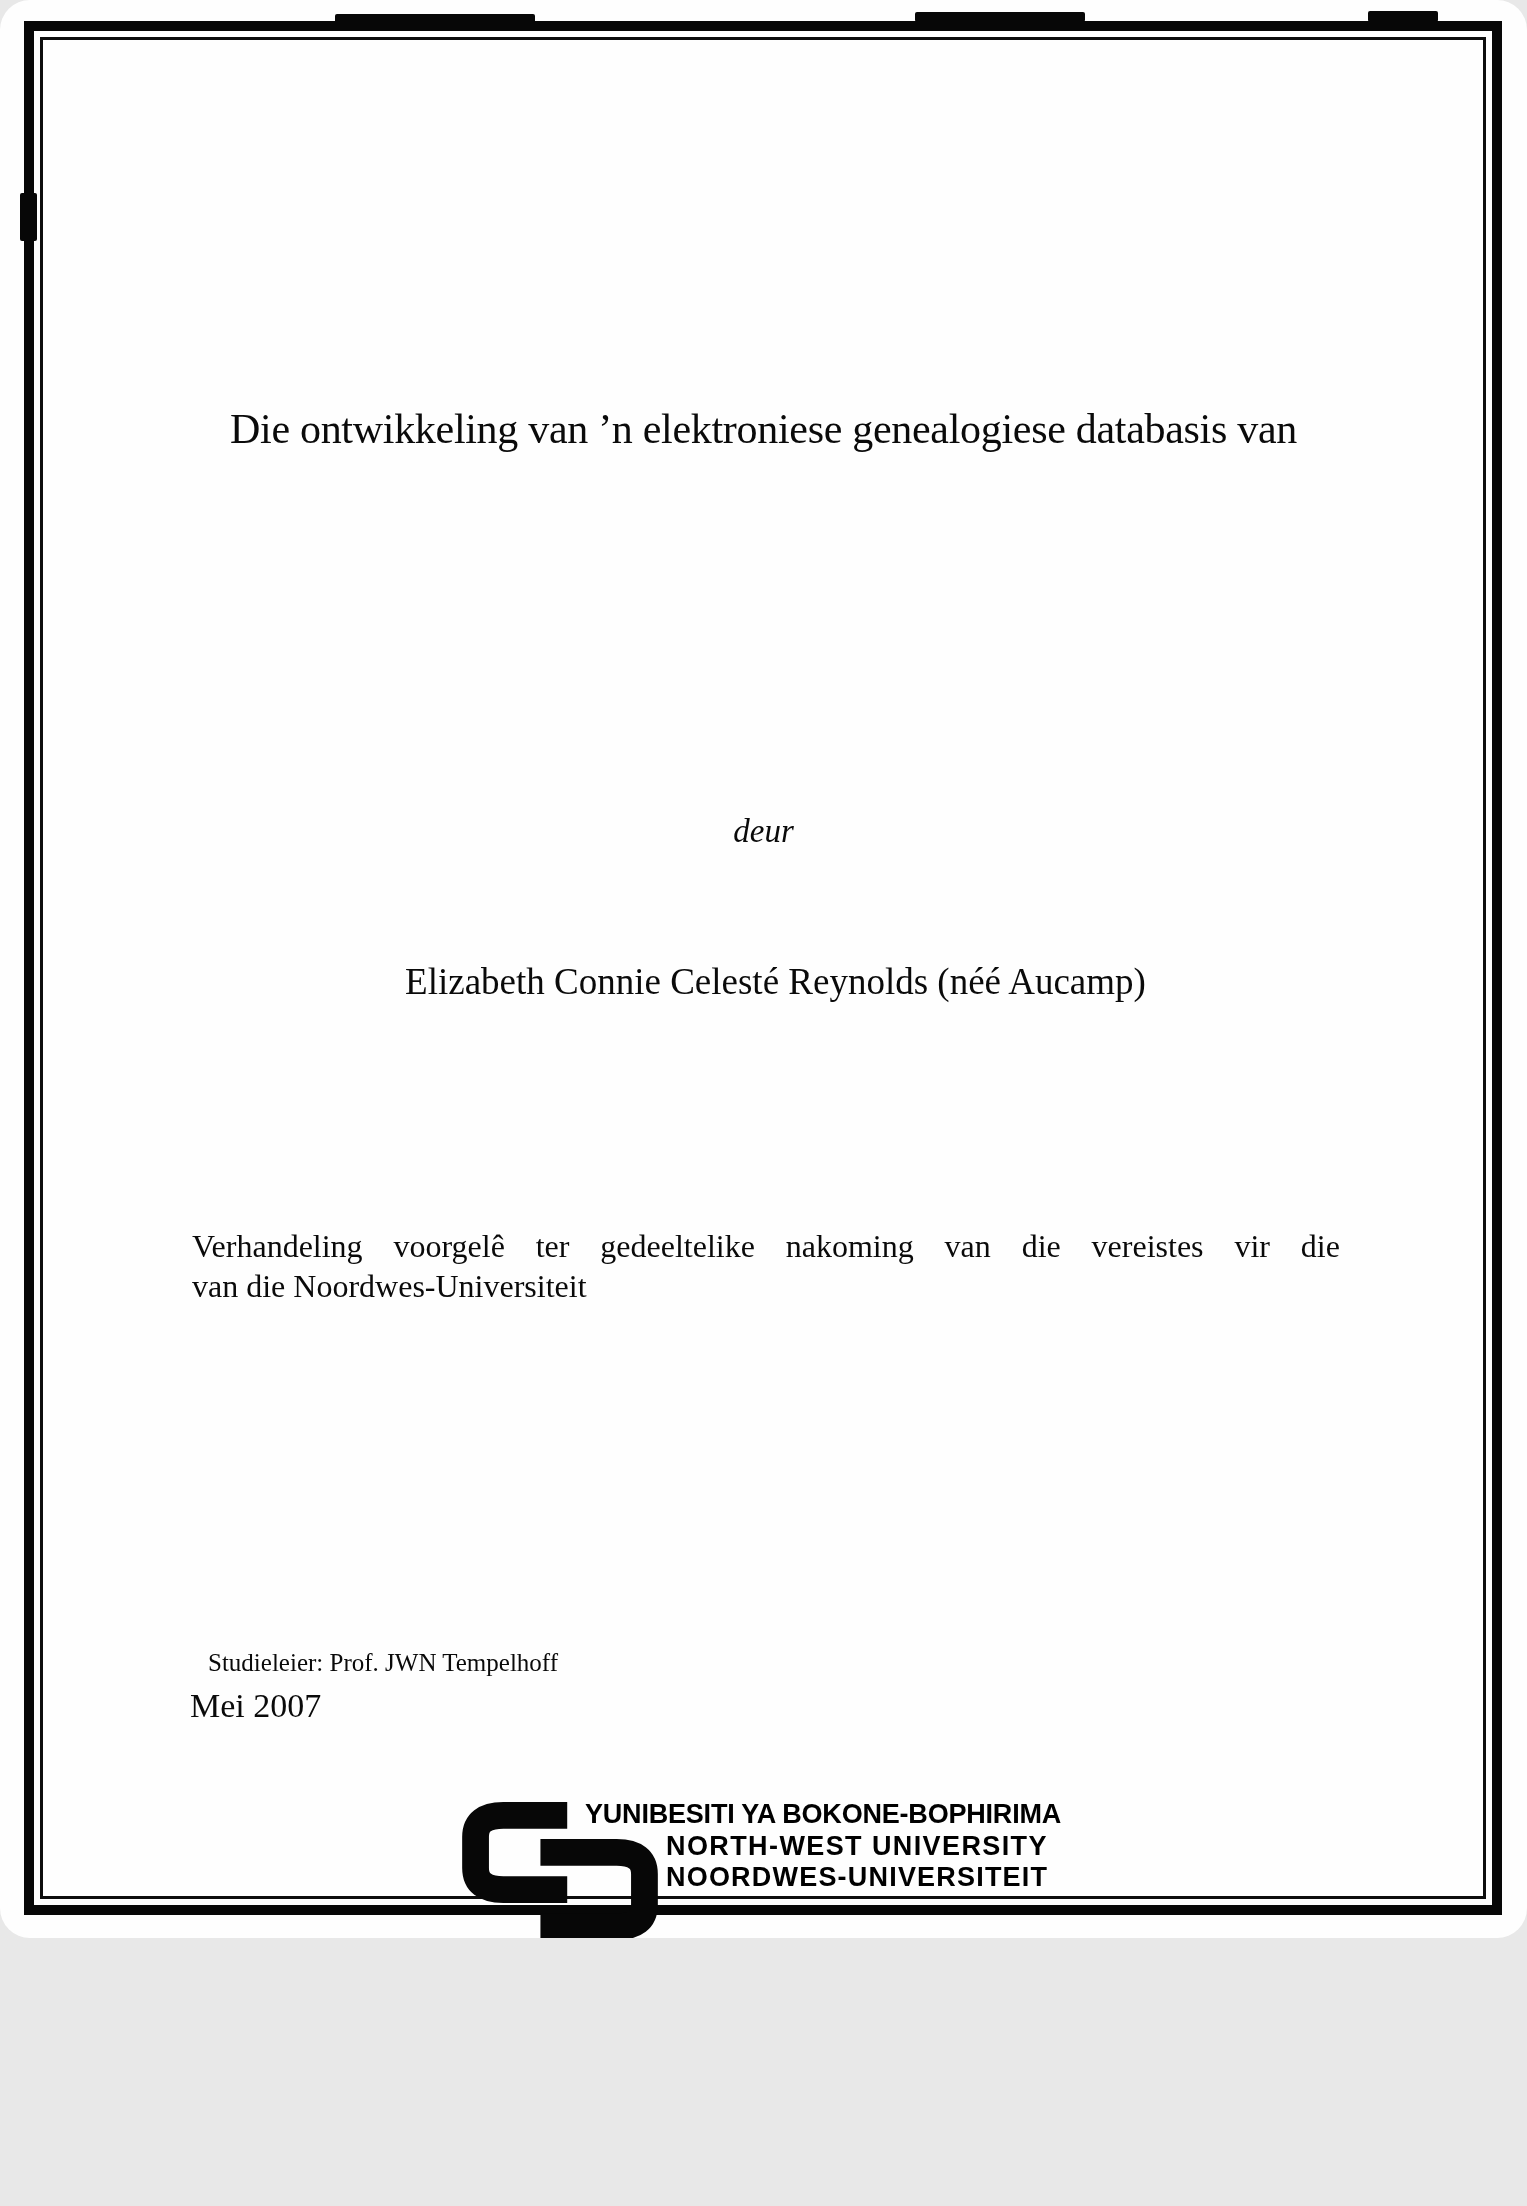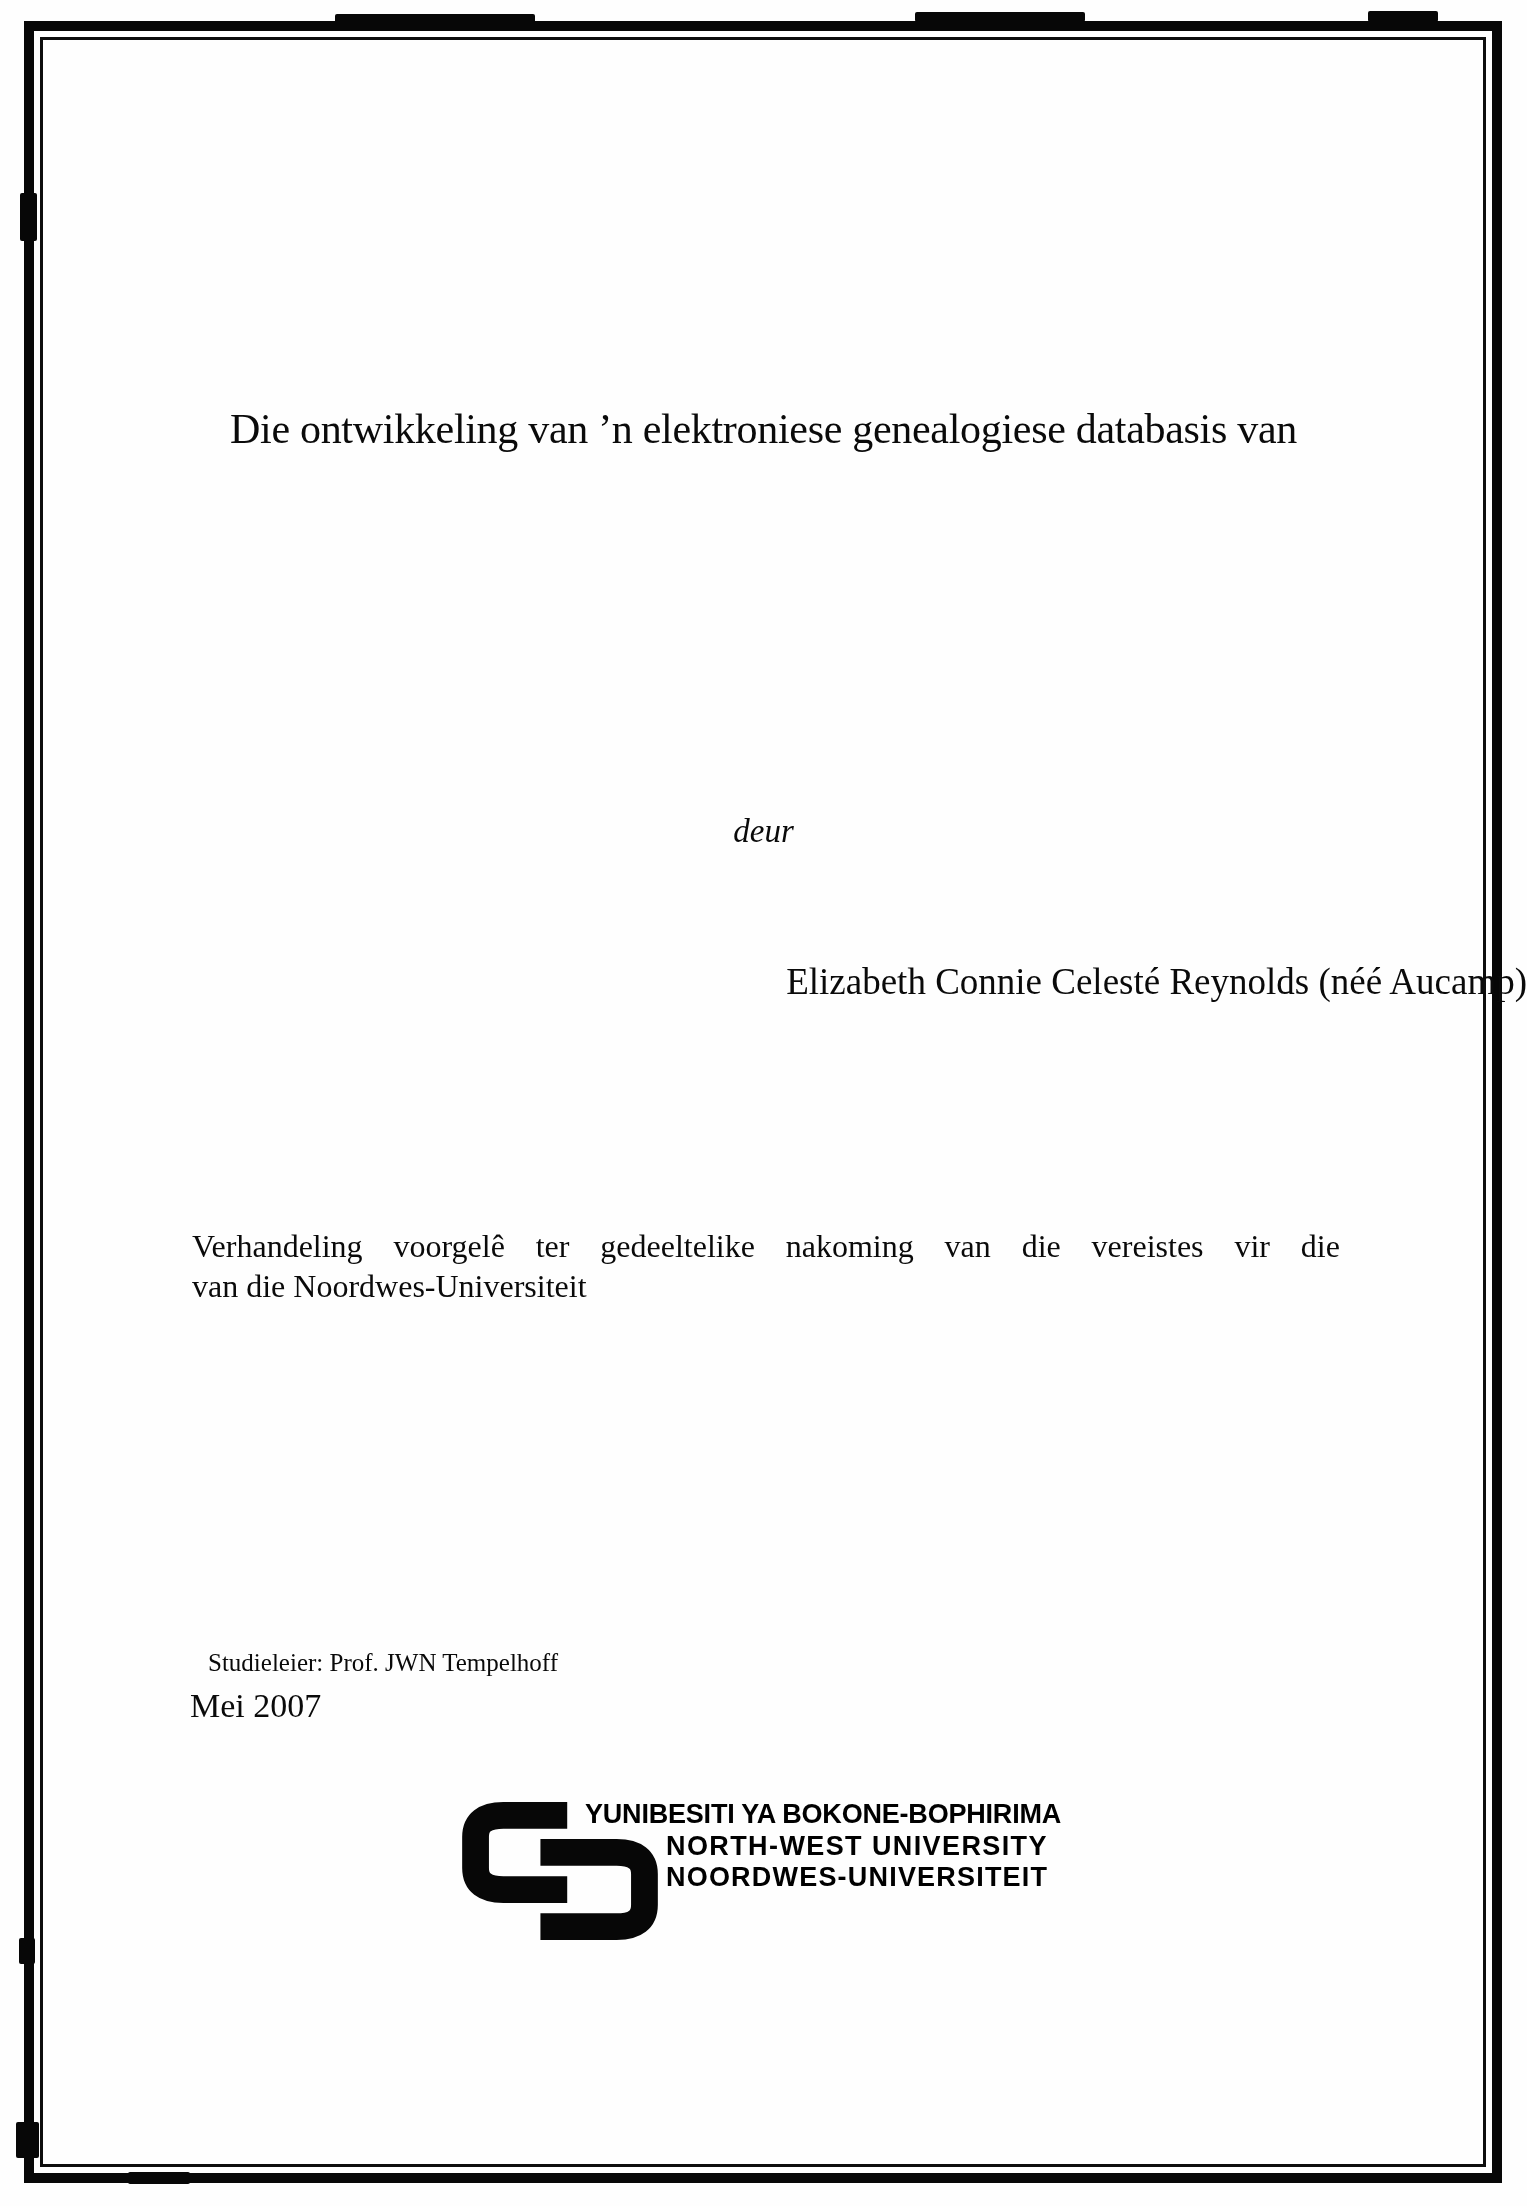--- a/index.html
+++ b/index.html
@@ -1,22 +1,23 @@
 <!DOCTYPE html>
 <html><head>
 <meta charset="utf-8">
 <style>
   html,body{margin:0;padding:0;background:#e8e8e8;}
   .page{
     position:relative;
-    width:1527px;height:2206px;
+    width:1527px;height:1938px;
     background:#fefefe;
     overflow:hidden;
     font-family:"Liberation Serif","DejaVu Serif",serif;
     color:#0a0a0a;
+    border-radius:30px;
   }
   
   .frame-outer{
     position:absolute;left:24px;top:21px;right:25px;bottom:23px;
     border:10px solid #070707;
   }
   .frame-inner{
     position:absolute;left:40px;top:37px;right:41px;bottom:39px;
     border:3px solid #0d0d0d;
   }
@@ -37,21 +38,21 @@
   }
   .title .t-line{line-height:42px;}
   .title .t-line + .t-line{margin-top:36px;}
 
   .byline{
     position:absolute;left:0;right:0;top:814px;
     text-align:center;font-size:33px;line-height:34px;font-style:italic;
   }
   .author{
     position:absolute;left:0;right:0;top:963px;
-    text-align:right;font-size:37px;line-height:38px;padding-left:24px;
+    text-align:center;font-size:37px;line-height:38px;padding-left:24px;
   }
 
   .statement{
     position:absolute;left:192px;width:1148px;top:1226px;
     font-size:32px;line-height:40px;
   }
   .statement .st-line{white-space:nowrap;}
   .statement .st-just{display:flex;justify-content:space-between;white-space:nowrap;}
 
   .supervisor{

